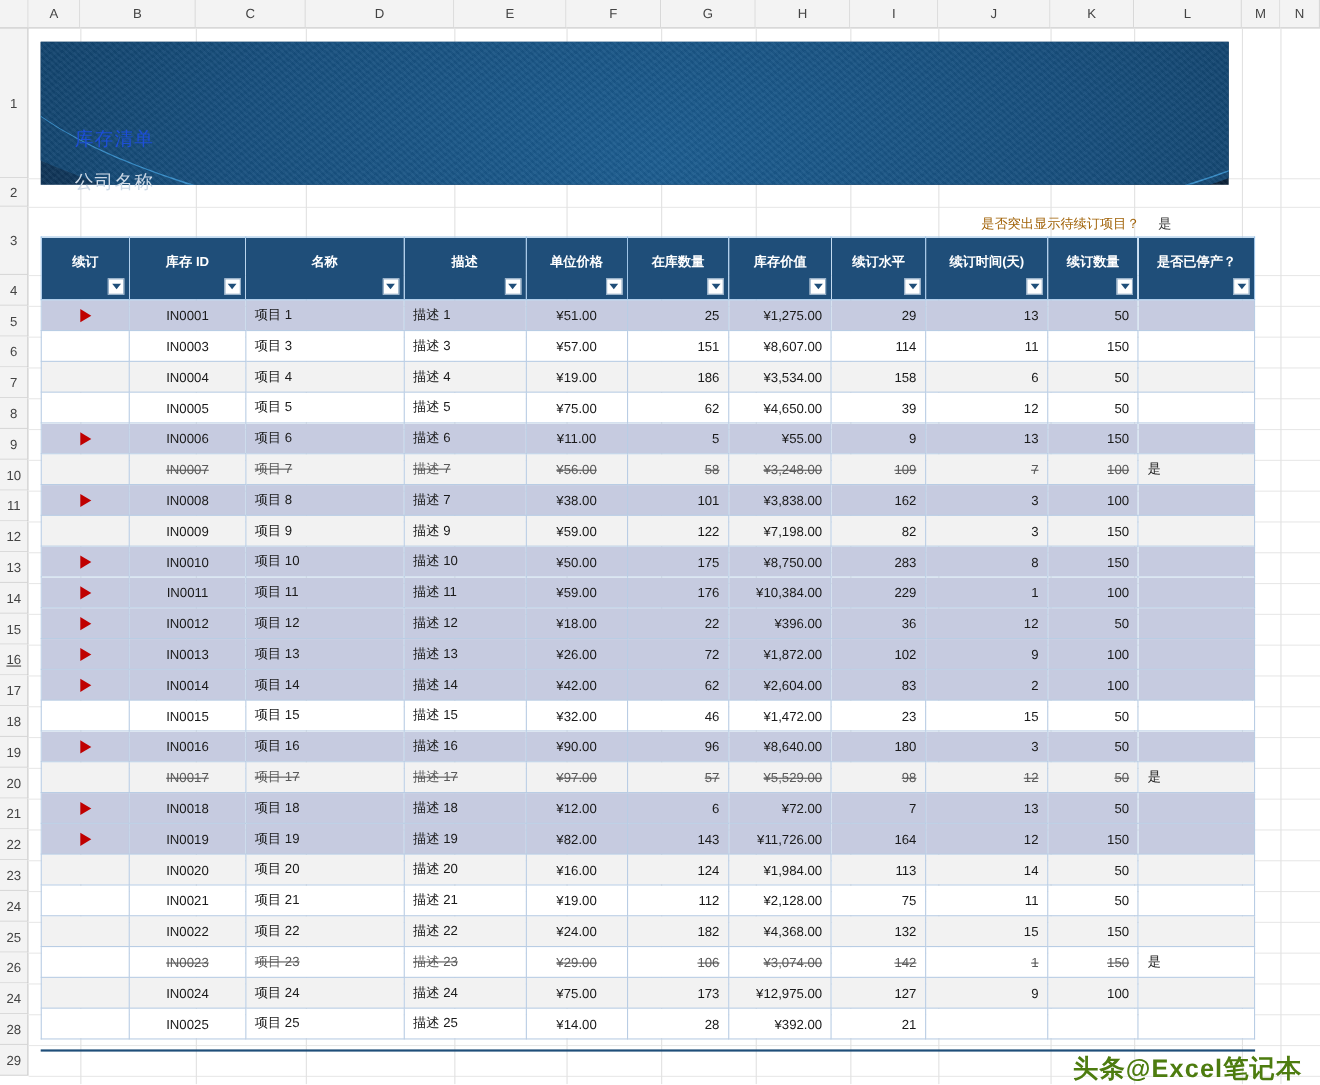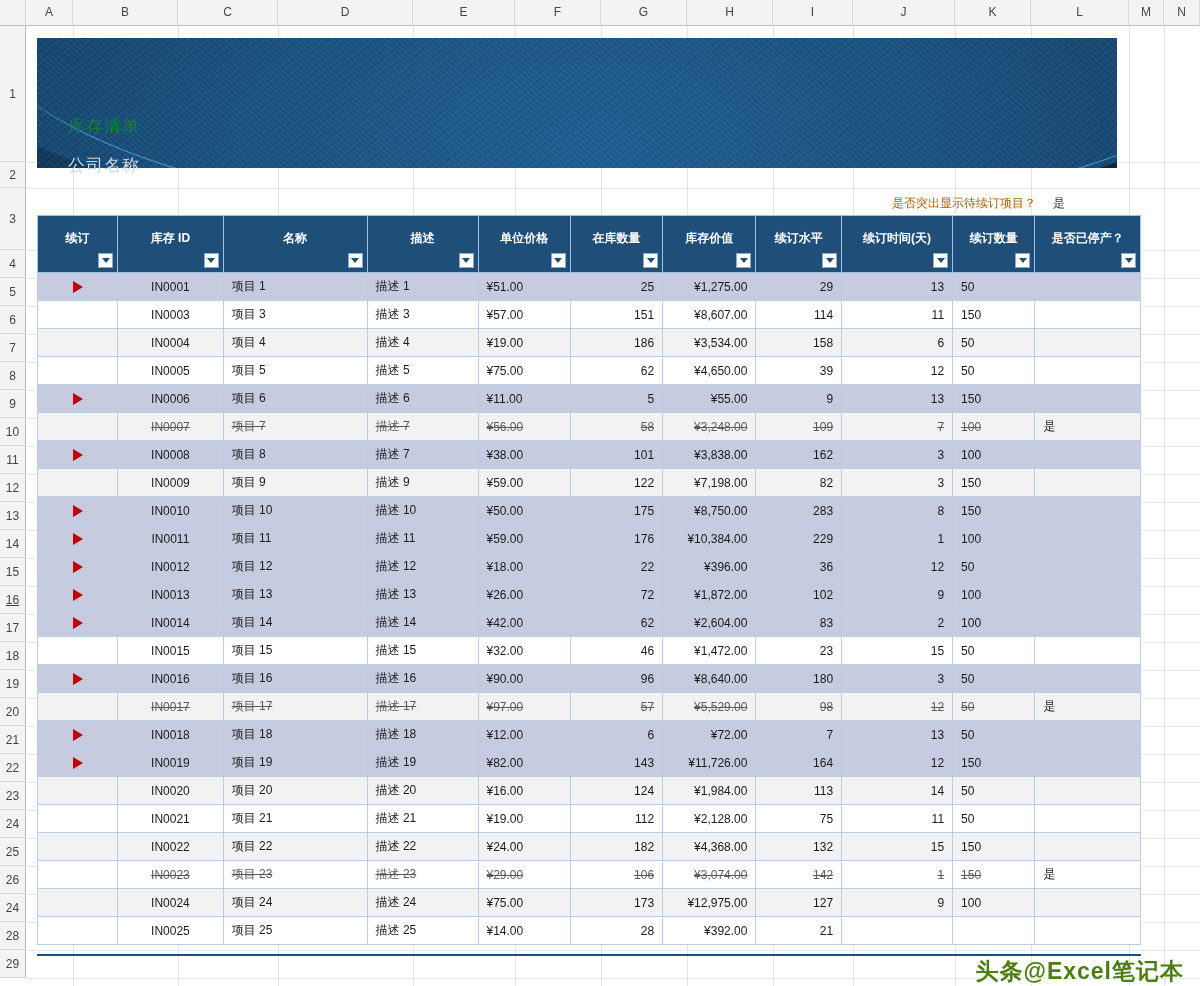--- a/index.html
+++ b/index.html
@@ -114,21 +114,21 @@
     position: absolute; inset: 0;
     background:
       repeating-linear-gradient(42deg, rgba(255,255,255,0.035) 0 2px, rgba(0,0,0,0.03) 2px 4px),
       repeating-linear-gradient(-38deg, rgba(255,255,255,0.02) 0 3px, rgba(0,0,0,0.02) 3px 6px);
   }
   .banner-title {
     position: absolute;
     left: 42px;
     top: 89px;
     font-size: 17px;
-    color: #15803d;
+    color: #1d4ed8;
     letter-spacing: 1px;
     text-align: center;
   }
   .banner-sub {
     position: absolute;
     left: 42px;
     top: 128px;
     font-size: 17px;
     color: #cdd9e6;
     letter-spacing: 1px;
@@ -199,26 +199,26 @@
     white-space: nowrap;
     overflow: hidden;
   }
   tr.band-light td { background: #ffffff; }
   tr.band-grey td  { background: #f2f2f2; }
   tr.hl td         { background: #c6cbe0; }
   td.c-flag  { text-align: center; width: 73px; }
   td.c-id    { text-align: center; width: 96px; }
   td.c-name  { text-align: left;   width: 131px; }
   td.c-desc  { text-align: left;   width: 101px; }
-  td.c-price { text-align: left;  width: 84px; }
+  td.c-price { text-align: center;  width: 84px; }
   td.c-qty   { text-align: right;  width: 84px; }
   td.c-val   { text-align: right;  width: 85px; }
   td.c-lvl   { text-align: right;  width: 78px; }
   td.c-days  { text-align: right;  width: 101px; }
-  td.c-ord   {  width: 75px; }
+  td.c-ord   { text-align: right;  width: 75px; }
   td.c-disc  { text-align: left;   width: 96px; }
 
   tr.discont td { text-decoration: line-through; color: #5a5a5a; }
   tr.discont td.c-disc { text-decoration: none; color: #1a1a1a; }
 
   .flag {
     display: inline-block;
     width: 0; height: 0;
     border-top: 6px solid transparent;
     border-bottom: 6px solid transparent;

